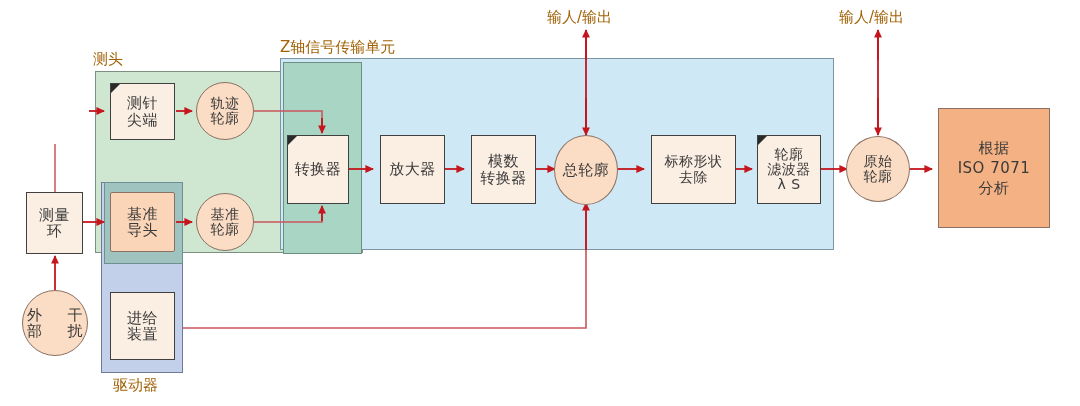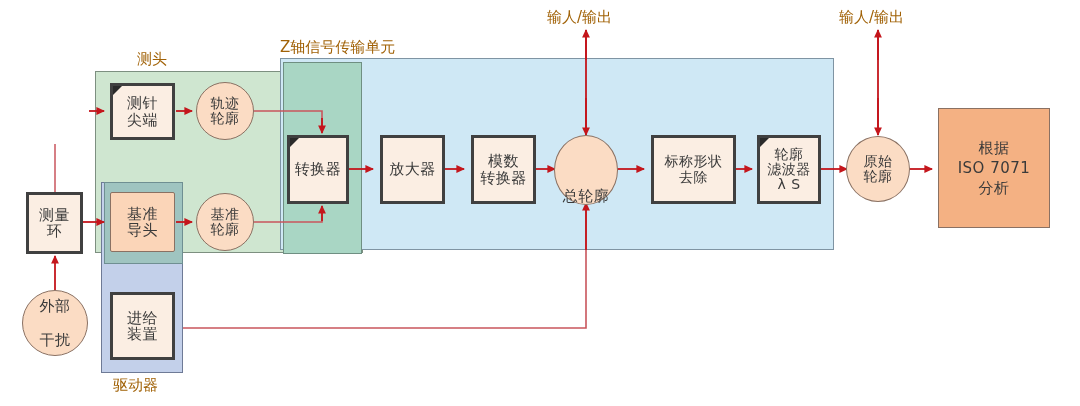--- a/index.html
+++ b/index.html
@@ -11,21 +11,21 @@
   .grp-probe{background:#cfe6d0;border:1px solid #7d8f80;}
   .grp-ztrans{background:#cfe8f5;border:1px solid #7f94a3;}
   .grp-transducer{background:#a9d6c4;border:1px solid #6f8f82;}
   .grp-driver{background:#c3d0ea;border:1px solid #6e7a96;}
   .grp-guide{background:#9fc4c0;border:1px solid #6f8f92;}
 
   
   .node{position:absolute;box-sizing:border-box;display:flex;align-items:center;
         justify-content:center;text-align:center;color:#3a3a3a;
         font-size:15px;line-height:1.08;letter-spacing:.5px;z-index:6;}
-  .box{background:#fbeee3;border:3px solid #404040;}
+  .box{background:#fbeee3;border:1px solid #404040;}
   .circ{background:#fbdcc4;border:1px solid #8a7163;border-radius:50%;}
   .iso{background:#f4b183;border:1px solid #8a7163;font-size:15px;}
   
   .dogear::before{content:"";position:absolute;left:0;top:0;width:0;height:0;
      border-top:9px solid #2a2a2a;border-right:9px solid transparent;}
 
   
   .lbl{position:absolute;color:#a16207;font-size:14px;white-space:nowrap;z-index:8;}
   .lbl.big{font-size:15px;}
 
@@ -109,21 +109,21 @@
       <line x1="878" y1="30" x2="878" y2="135"></line>
     </g>
   </svg>
 
 
   <div class="node box" style="left:26px;top:192px;width:57px;height:62px;flex-direction:column;">
     <span>测量</span>
     <span>环</span>
   </div>
 
-  <div class="node circ" style="left:22px;top:290px;width:66px;height:66px;flex-direction:column;gap:17px;">
+  <div class="node circ" style="left:22px;top:290px;width:66px;height:66px;flex-direction:row;gap:17px;">
     <span>外部</span>
     <span>干扰</span>
   </div>
 
   <div class="node box dogear" style="left:110px;top:83px;width:65px;height:57px;flex-direction:column;">
     <span>测针</span>
     <span>尖端</span>
   </div>
 
   <div class="node circ" style="left:196px;top:82px;width:58px;height:58px;flex-direction:column;font-size:14px;">
@@ -153,21 +153,21 @@
 
   <div class="node box" style="left:380px;top:135px;width:65px;height:69px;">
     <span>放大器</span>
   </div>
 
   <div class="node box" style="left:471px;top:135px;width:65px;height:69px;flex-direction:column;">
     <span>模数</span>
     <span>转换器</span>
   </div>
 
-  <div class="node circ" style="left:554px;top:135px;width:64px;height:70px;align-items:flex-end;">
+  <div class="node circ" style="left:554px;top:135px;width:64px;height:70px;">
     <span>总轮廓</span>
   </div>
 
   <div class="node box" style="left:651px;top:135px;width:85px;height:69px;flex-direction:column;font-size:14px;">
     <span>标称形状</span>
     <span>去除</span>
   </div>
 
   <div class="node box dogear" style="left:757px;top:135px;width:64px;height:69px;flex-direction:column;font-size:14px;">
     <span>轮廓</span>
@@ -179,21 +179,21 @@
     <span>原始</span>
     <span>轮廓</span>
   </div>
 
   <div class="node iso" style="left:938px;top:108px;width:112px;height:120px;flex-direction:column;line-height:1.35;">
     <span>根据</span>
     <span>ISO 7071</span>
     <span>分析</span>
   </div>
 
-  <div class="lbl big" style="left:93px;top:50px;margin-left:44px;">测头</div>
+  <div class="lbl big" style="left:93px;top:50px;">测头</div>
 
   <div class="lbl big" style="left:280px;top:38px;">Z轴信号传输单元</div>
 
   <div class="lbl big" style="left:113px;top:376px;">驱动器</div>
 
   <div class="lbl big" style="left:547px;top:8px;">输人/输出</div>
 
   <div class="lbl big" style="left:839px;top:8px;">输人/输出</div>
 
 </div>

